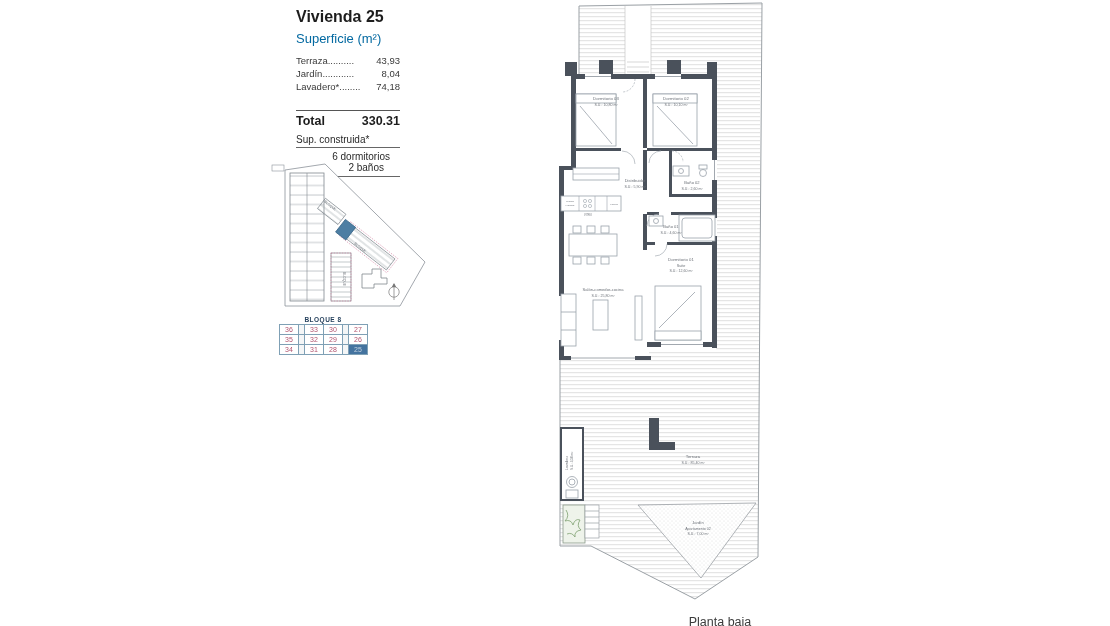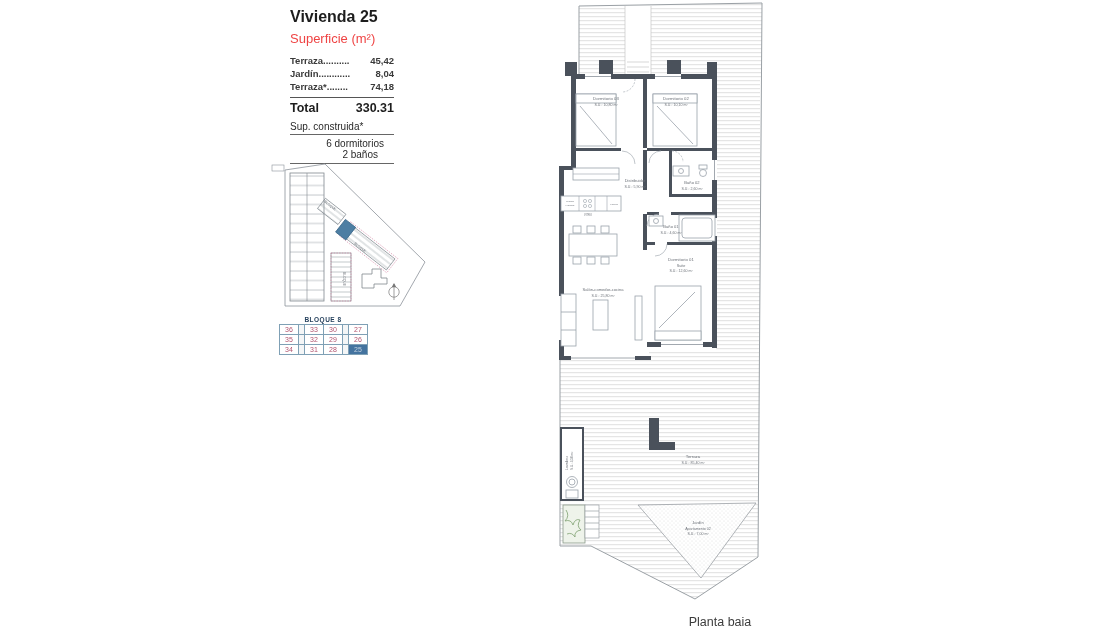--- a/index.html
+++ b/index.html
@@ -1,25 +1,25 @@
 <!DOCTYPE html>
 <html><head>
 <meta charset="utf-8">
 <style>
   html,body{margin:0;padding:0;background:#fff;}
   .canvas{position:relative;width:1110px;height:626px;background:#ffffff;overflow:hidden;
           font-family:"Liberation Sans",sans-serif;color:#222;}
   
-  .summary{position:absolute;left:290px;top:8px;width:130px;}
+  .summary{position:absolute;left:296px;top:8px;width:130px;}
   .summary .title{font-size:16px;font-weight:bold;margin:0 0 5px 0;color:#1d1d1d;}
-  .summary .subtitle{font-size:13px;margin:0 0 8px 0;color:#ef4444;}
+  .summary .subtitle{font-size:13px;margin:0 0 8px 0;color:#0369a1;}
   .srow{display:flex;justify-content:space-between;width:104px;font-size:9.5px;
-        line-height:13px;color:#3a3a3a;font-weight:bold;}
+        line-height:13px;color:#3a3a3a;}
   .totalrow{display:flex;justify-content:space-between;width:104px;border-top:1px solid #555;
-        margin-top:4px;padding-top:3px;font-weight:bold;font-size:12.5px;color:#1d1d1d;}
+        margin-top:17px;padding-top:3px;font-weight:bold;font-size:12.5px;color:#1d1d1d;}
   .built{margin-top:6px;width:104px;font-size:10px;color:#2a2a2a;}
   .built .l1{border-bottom:1px solid #666;padding-bottom:2px;}
   .built .l2{text-align:right;padding-right:10px;margin-top:3px;}
   .built .l3{text-align:right;padding-right:16px;border-bottom:1px solid #666;padding-bottom:3px;}
   
   .bt{position:absolute;left:279px;top:316px;width:96px;}
   .bt-head{font-size:6.5px;font-weight:bold;color:#27425e;text-align:center;width:88px;
            letter-spacing:.5px;margin-bottom:1px;}
   .bt table{border-collapse:collapse;}
   .bt td{border:1px solid #7fa0b5;width:18px;height:9px;text-align:center;
@@ -35,28 +35,28 @@
 </head>
 <body>
 
 <div class="canvas">
 
   <div class="summary">
     <div class="title">Vivienda 25</div>
     <div class="subtitle">Superficie (m²)</div>
     <div class="srow">
       <span>Terraza..........</span>
-      <span>45,42</span>
+      <span>43,93</span>
     </div>
     <div class="srow">
       <span>Jardín............</span>
       <span>8,04</span>
     </div>
     <div class="srow">
-      <span>Terraza*........</span>
+      <span>Lavadero*........</span>
       <span>74,18</span>
     </div>
     <div class="totalrow">
       <span>Total</span>
       <span>330.31</span>
     </div>
     <div class="built">
       <div class="l1">Sup. construida*</div>
       <div class="l2">6 dormitorios</div>
       <div class="l3">2 baños</div>

